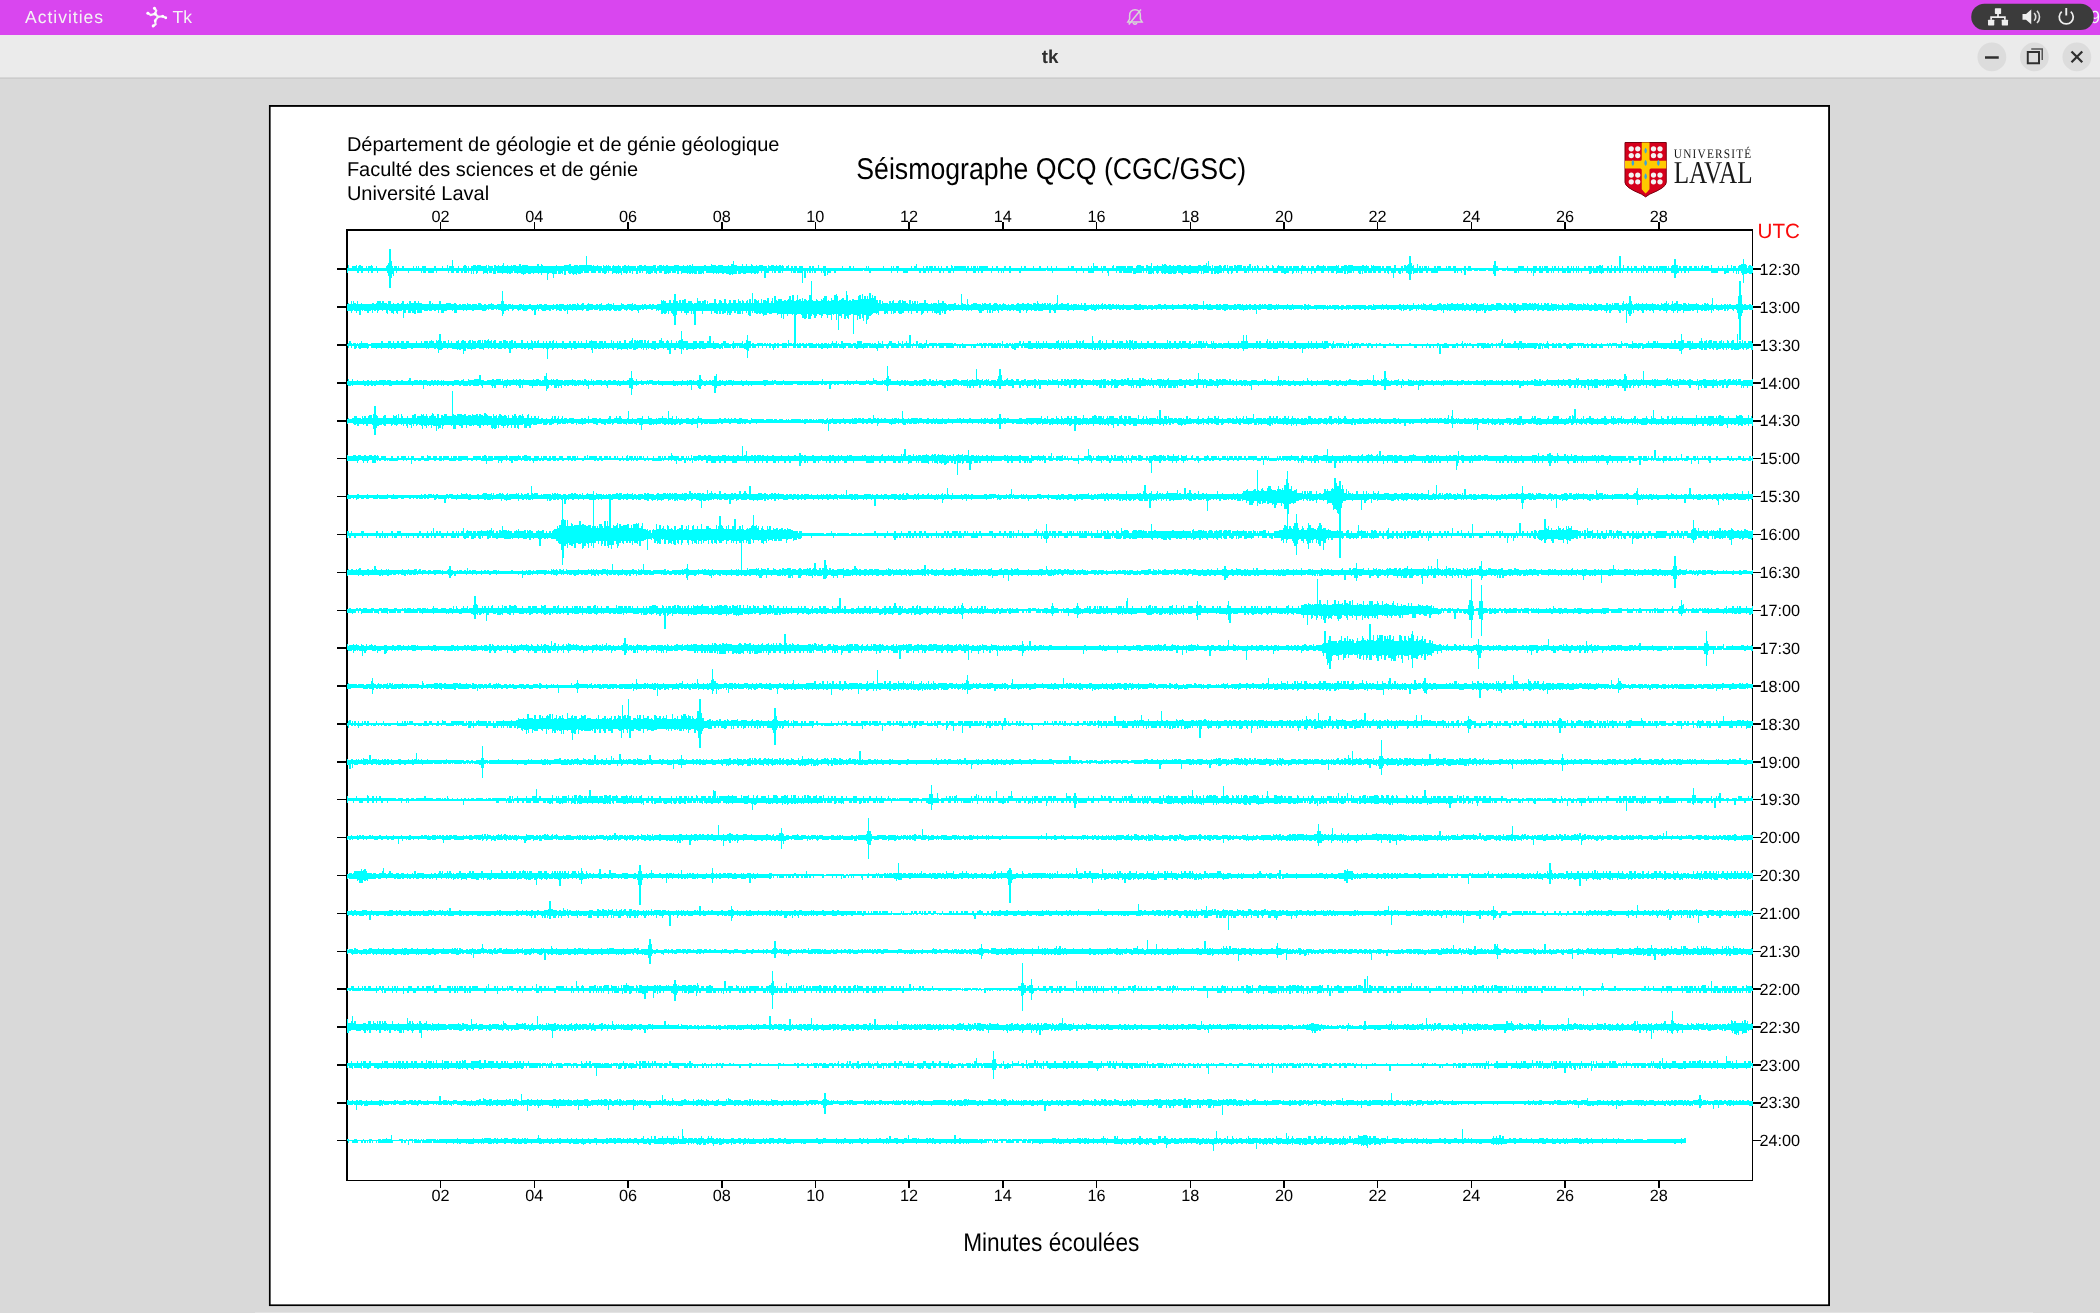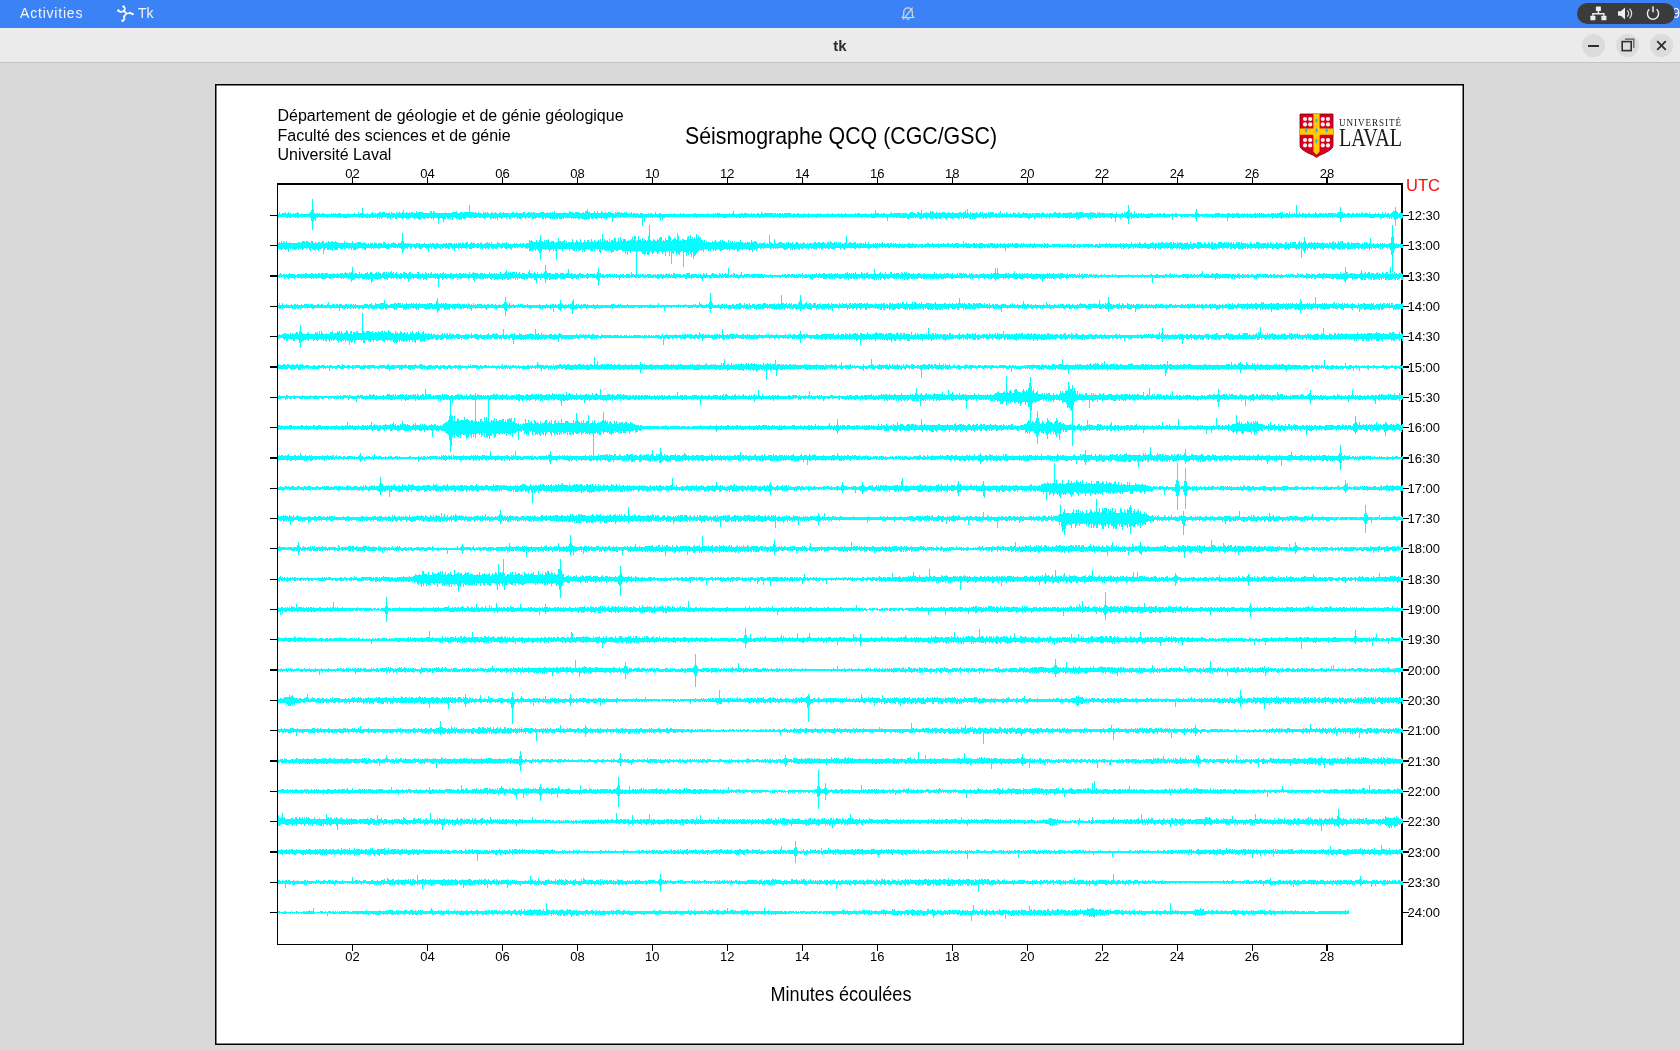--- a/index.html
+++ b/index.html
@@ -1,15 +1,15 @@
 <!DOCTYPE html>
 <html><head><meta charset="utf-8"><title>tk</title>
 <style>
 html,body{margin:0;padding:0;width:1680px;height:1050px;overflow:hidden;background:#d9d9d9;font-family:"Liberation Sans",sans-serif;}
-#topbar{position:absolute;left:0;top:0;width:1680px;height:28px;background:#3b82f6;color:#f4f4f4;font-size:14px;}
+#topbar{position:absolute;left:0;top:0;width:1680px;height:28px;background:#d946ef;color:#f4f4f4;font-size:14px;}
 #topbar .act{position:absolute;left:20px;top:5px;letter-spacing:0.8px;}
 #topbar .tkl{position:absolute;left:138px;top:5px;}
 #topbar .clk{position:absolute;left:0;top:5px;width:1680px;text-align:right;}
 #pill{position:absolute;left:1577px;top:3px;width:98px;height:21px;background:#3b3b3b;border-radius:11px;}
 #titlebar{position:absolute;left:0;top:28px;width:1680px;height:34px;background:#ebebeb;border-bottom:1px solid #c3c3c3;}
 #titlebar .t{position:absolute;left:0;top:9px;width:1680px;text-align:center;font-weight:bold;font-size:15px;color:#2e2e2e;}
 .wbtn{position:absolute;top:34px;width:23px;height:23px;border-radius:50%;background:#dcdcdc;}
 #mini{left:1582px;} #maxi{left:1616px;} #close{left:1650px;}
 #mini i{position:absolute;left:6px;top:11px;width:11px;height:2.4px;background:#2f2f2f;}
 #close svg{position:absolute;left:6px;top:6px;}

